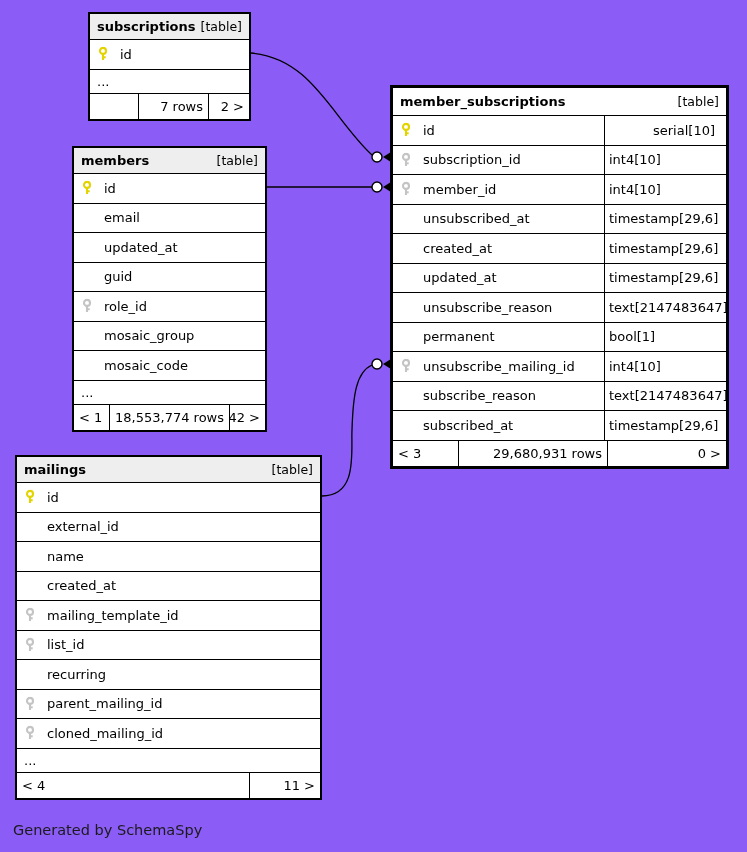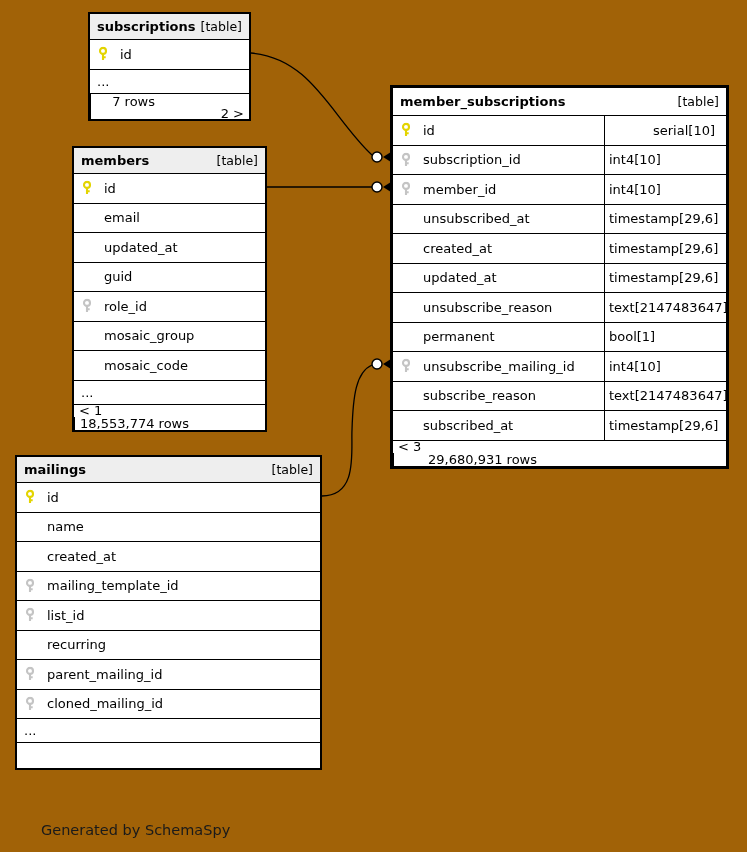--- a/index.html
+++ b/index.html
@@ -1,40 +1,40 @@
 <!DOCTYPE html>
 <html><head>
 <meta charset="utf-8">
 <style>
   html,body{margin:0;padding:0;background:#fff;}
   #diagram{
-    position:relative;width:747px;height:852px;background:#a16207;overflow:hidden;
+    position:relative;width:747px;height:852px;background:#8b5cf6;overflow:hidden;
     font-family:"DejaVu Sans","Liberation Sans",sans-serif;color:#000;
   }
   #connector-layer{position:absolute;left:0;top:0;width:747px;height:852px;pointer-events:none;}
   .db-table{position:absolute;background:#fff;border:2px solid #000;box-sizing:border-box;font-size:13px;}
   .db-table.emphasized{border-width:3px;}
   .tbl-header{height:26px;display:flex;justify-content:space-between;align-items:center;
     padding:0 7px;border-bottom:1px solid #000;box-sizing:border-box;}
   .emphasized .tbl-header{height:28px;}
   .tbl-title{font-weight:bold;font-size:13px;cursor:pointer;}
   .tbl-tag{font-weight:normal;font-size:12.5px;}
   .tbl-row{position:relative;height:29.5px;border-bottom:1px solid #000;display:flex;align-items:center;box-sizing:border-box;}
   .key-icon{position:absolute;left:7px;top:50%;transform:translateY(-50%);width:12px;height:15px;line-height:0;}
   .col-label{margin-left:30px;white-space:nowrap;}
   .col-type{position:absolute;top:0;bottom:0;right:0;border-left:1px solid #000;
     display:flex;align-items:center;padding-left:4px;box-sizing:border-box;white-space:nowrap;}
   .ellipsis-row{height:24px;border-bottom:1px solid #000;display:flex;align-items:center;
     padding-left:7px;box-sizing:border-box;}
-  .tbl-footer{display:flex;height:25px;flex-direction:column;}
+  .tbl-footer{display:flex;height:25px;}
   .tbl-footer .cell{display:flex;align-items:center;box-sizing:border-box;overflow:hidden;white-space:nowrap;}
   .cell.prev{justify-content:flex-start;padding-left:5px;}
   .cell.rows{justify-content:flex-end;padding-right:5px;border-left:1px solid #000;}
   .cell.next{justify-content:flex-end;padding-right:5px;border-left:1px solid #000;flex:1;}
-  #credit{position:absolute;left:13px;top:822px;font-size:14.5px;color:#1a1a1a;margin-left:28px;}
+  #credit{position:absolute;left:13px;top:822px;font-size:14.5px;color:#1a1a1a;}
   .conn{stroke:#000;stroke-width:1.3;fill:none;}
   .conn-dot{fill:#fff;stroke:#000;stroke-width:1.4;}
   .conn-arrow{fill:#000;stroke:none;}
 </style>
 </head>
 <body>
 
 <div id="diagram">
 
   <svg id="connector-layer" viewBox="0 0 747 852" xmlns="http://www.w3.org/2000/svg">
@@ -193,20 +193,23 @@
           <span class="tbl-tag">[table]</span>
         </div>
         <div class="tbl-row">
           <span class="key-icon"><svg width="12" height="15" viewBox="0 0 12 15">
               <circle cx="6" cy="4.4" r="3" fill="none" stroke="#e3d400" stroke-width="2.1"></circle>
               <path d="M6 7.4 L6 13.4 M6 10.8 L8.7 10.8" stroke="#e3d400" stroke-width="2.1" fill="none"></path>
             </svg></span>
           <span class="col-label">id</span>
         </div>
         <div class="tbl-row">
+          <span class="col-label">external_id</span>
+        </div>
+        <div class="tbl-row">
           <span class="col-label">name</span>
         </div>
         <div class="tbl-row">
           <span class="col-label">created_at</span>
         </div>
         <div class="tbl-row">
           <span class="key-icon"><svg width="12" height="15" viewBox="0 0 12 15">
               <circle cx="6" cy="4.4" r="3" fill="none" stroke="#c4c4c4" stroke-width="2.1"></circle>
               <path d="M6 7.4 L6 13.4 M6 10.8 L8.7 10.8" stroke="#c4c4c4" stroke-width="2.1" fill="none"></path>
             </svg></span>

